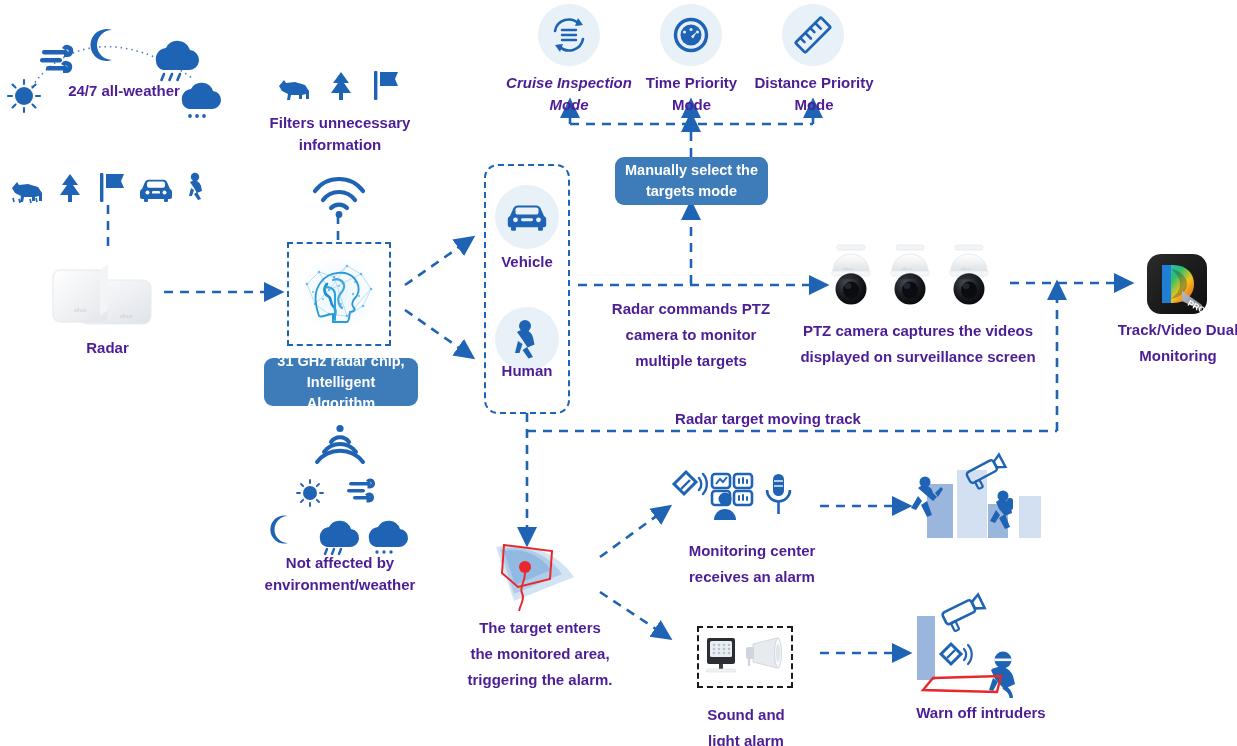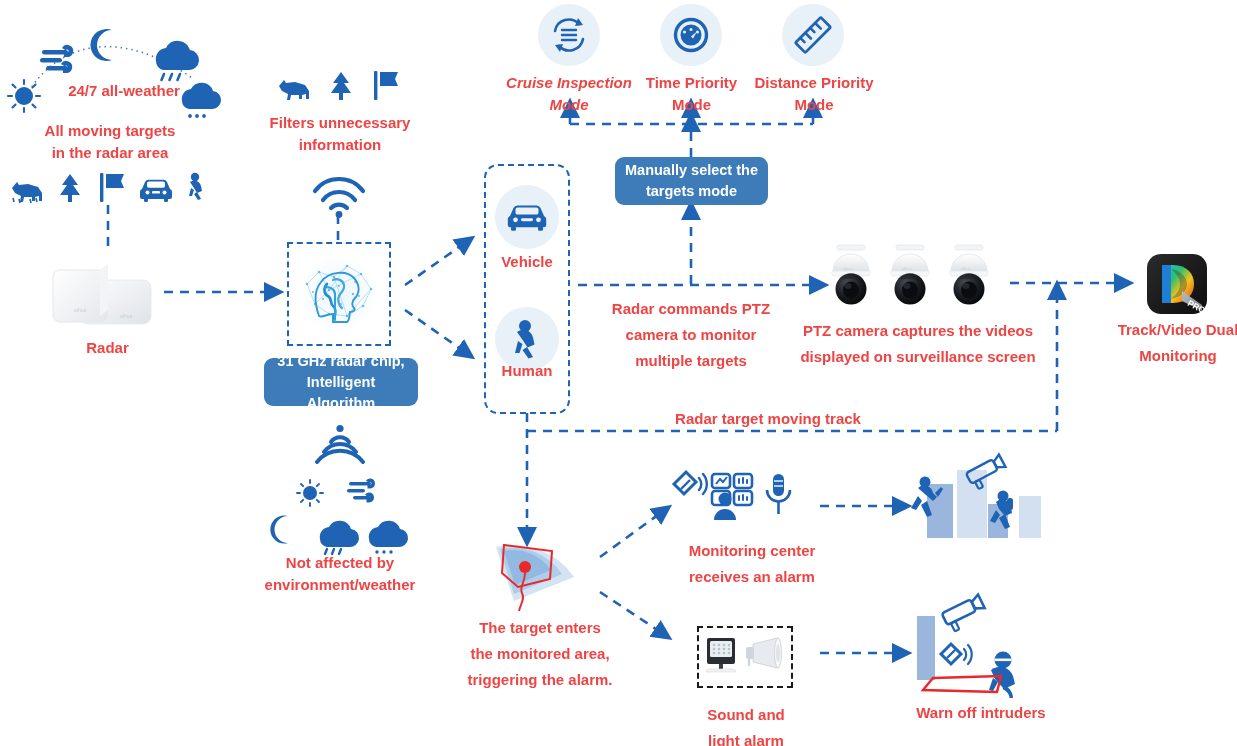--- a/index.html
+++ b/index.html
@@ -8,21 +8,21 @@
     -webkit-font-smoothing:antialiased;
   }
   #stage{
     position:relative;
     width:1237px;height:746px;
     background:#ffffff;
     overflow:hidden;
   }
   .abs{position:absolute;}
   .lbl{
-    color:#ef4444;
+    color:#4c1d95;
     font-size:15px;
     font-weight:700;
     line-height:22px;
     text-align:center;
     white-space:pre-line;
   }
   .pill{
     background:#3d7cb8;
     color:#ffffff;
     border-radius:9px;
@@ -147,22 +147,20 @@
         <g fill="#1f63b4">
             <circle cx="186" cy="98" r="1.9"></circle>
             <circle cx="193" cy="98" r="1.9"></circle>
             <circle cx="200" cy="98" r="1.9"></circle>
           </g>
       </g>
     </svg>
   </div>
   <div class="abs lbl" style="left:44px;top:80px;width:160px;">24/7 all-weather</div>
 
-  <div class="abs lbl" style="left:22px;top:120px;width:176px;">All moving targets
-in the radar area</div>
 
   <div class="abs" style="left:8px;top:170px;width:200px;height:36px;">
     <svg width="200" height="36" viewBox="0 0 200 36">
       <g class="ic">
         <g transform="translate(2,6)">
           <path d="M2,12 l5,-6 l2,3 l9,-1 l10,3 l4,6 l0,8 l-3,0 l0,-5 l-4,1 l0,4 l-3,0 l0,-4 l-8,0 l-1,5 l-3,0 l1,-6 l-6,-3 z"></path>
           <path d="M3,22 l1,4 M9,23 l1,4 M20,23 l1,4 M26,22 l1,4" stroke="#1f63b4" stroke-width="1.6" fill="none"></path>
         </g>
         <g transform="translate(50,2)">
           <path d="M12,2 L20,13 L15,13 L22,23 L14,23 L14,30 L10,30 L10,23 L2,23 L9,13 L4,13 Z"></path>

